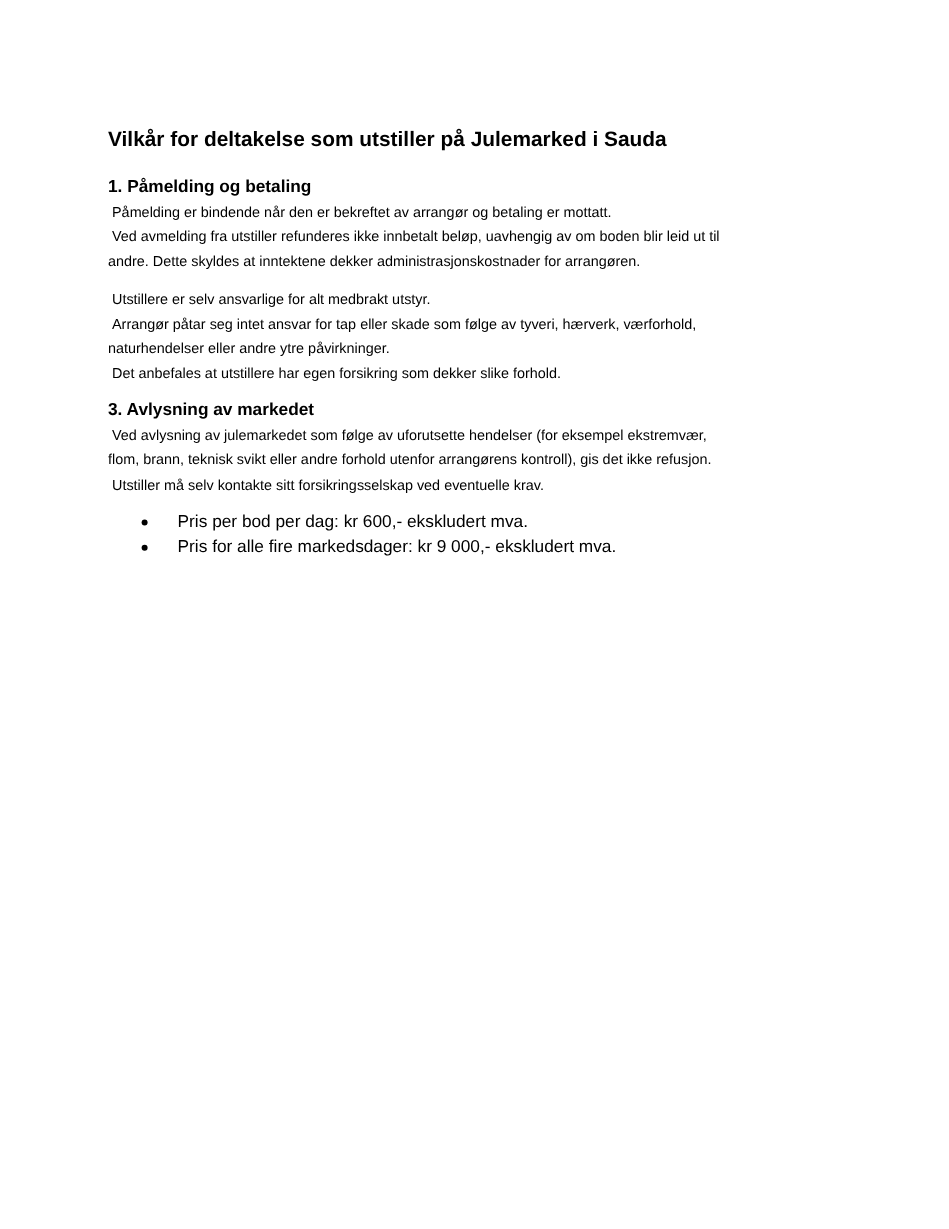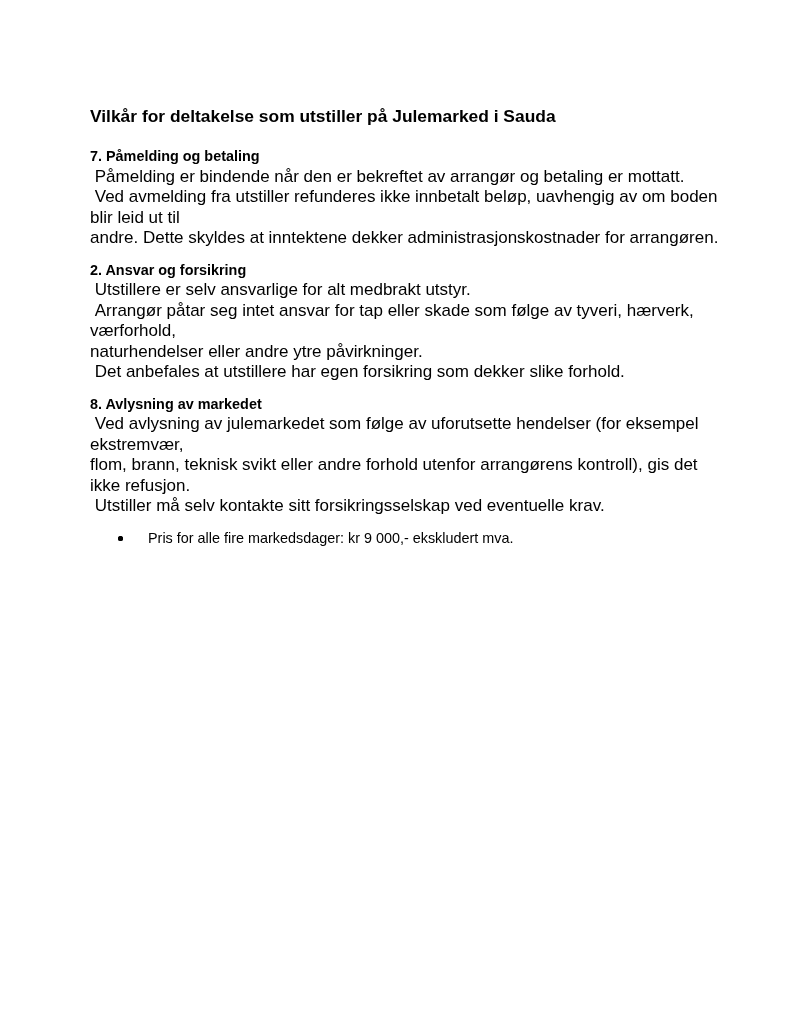--- a/index.html
+++ b/index.html
@@ -27,21 +27,21 @@
   .section {
     margin: 0 0 11px 0;
   }
   .section-heading {
     font-size: 14.4px;
     line-height: 20.5px;
     font-weight: 700;
     margin: 0;
   }
   .section-body {
-    font-size: 17px;
+    font-size: 12px;
     line-height: 20.5px;
     margin: 0;
     white-space: pre-wrap;
     max-width: 631px;
   }
   .price-list {
     list-style: none;
     margin: 9px 0 0 0;
     padding: 0 0 0 58px;
   }
@@ -61,45 +61,45 @@
   }
 </style>
 </head>
 <body>
 
 <div class="page">
 
   <h1 class="doc-title">Vilkår for deltakelse som utstiller på Julemarked i Sauda</h1>
 
   <section class="section">
-    <h2 class="section-heading">7. Påmelding og betaling</h2>
+    <h2 class="section-heading">1. Påmelding og betaling</h2>
     <p class="section-body"> Påmelding er bindende når den er bekreftet av arrangør og betaling er mottatt.
  Ved avmelding fra utstiller refunderes ikke innbetalt beløp, uavhengig av om boden blir leid ut til
 andre. Dette skyldes at inntektene dekker administrasjonskostnader for arrangøren.</p>
   </section>
 
   <section class="section">
-    <h2 class="section-heading">2. Ansvar og forsikring</h2>
     <p class="section-body"> Utstillere er selv ansvarlige for alt medbrakt utstyr.
  Arrangør påtar seg intet ansvar for tap eller skade som følge av tyveri, hærverk, værforhold,
 naturhendelser eller andre ytre påvirkninger.
  Det anbefales at utstillere har egen forsikring som dekker slike forhold.</p>
   </section>
 
   <section class="section">
-    <h2 class="section-heading">8. Avlysning av markedet</h2>
+    <h2 class="section-heading">3. Avlysning av markedet</h2>
     <p class="section-body"> Ved avlysning av julemarkedet som følge av uforutsette hendelser (for eksempel ekstremvær,
 flom, brann, teknisk svikt eller andre forhold utenfor arrangørens kontroll), gis det ikke refusjon.
  Utstiller må selv kontakte sitt forsikringsselskap ved eventuelle krav.</p>
   </section>
 
   <section class="section">
     <ul class="price-list">
       <li>
         <span class="bullet"></span>
+        <span>Pris per bod per dag: kr 600,- ekskludert mva.</span>
       </li>
       <li>
         <span class="bullet"></span>
         <span>Pris for alle fire markedsdager: kr 9 000,- ekskludert mva.</span>
       </li>
     </ul>
   </section>
 
 </div>
 

